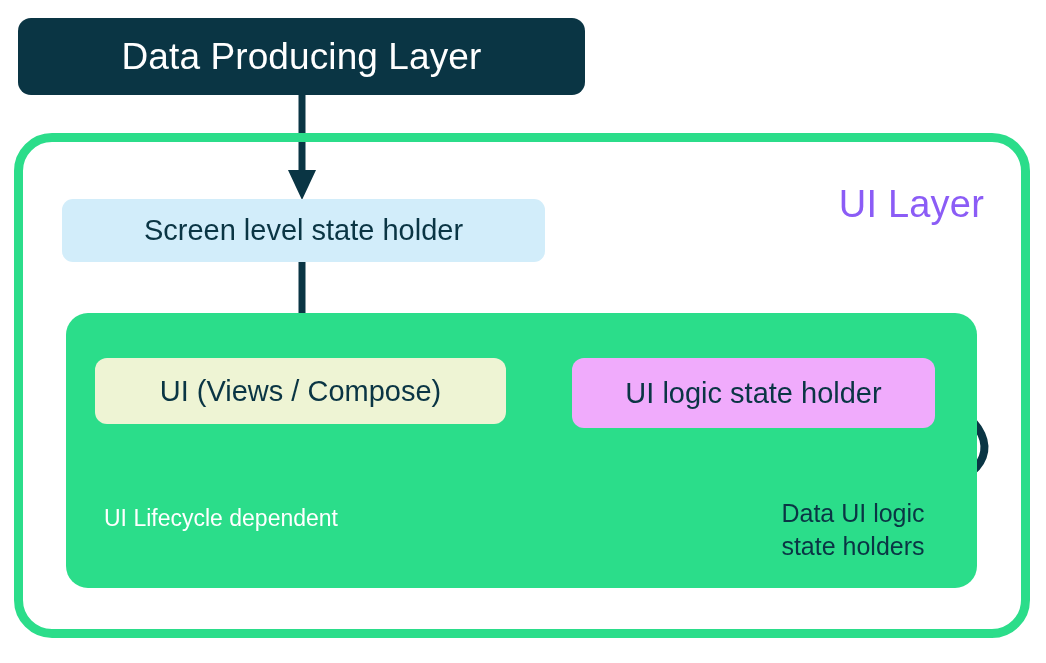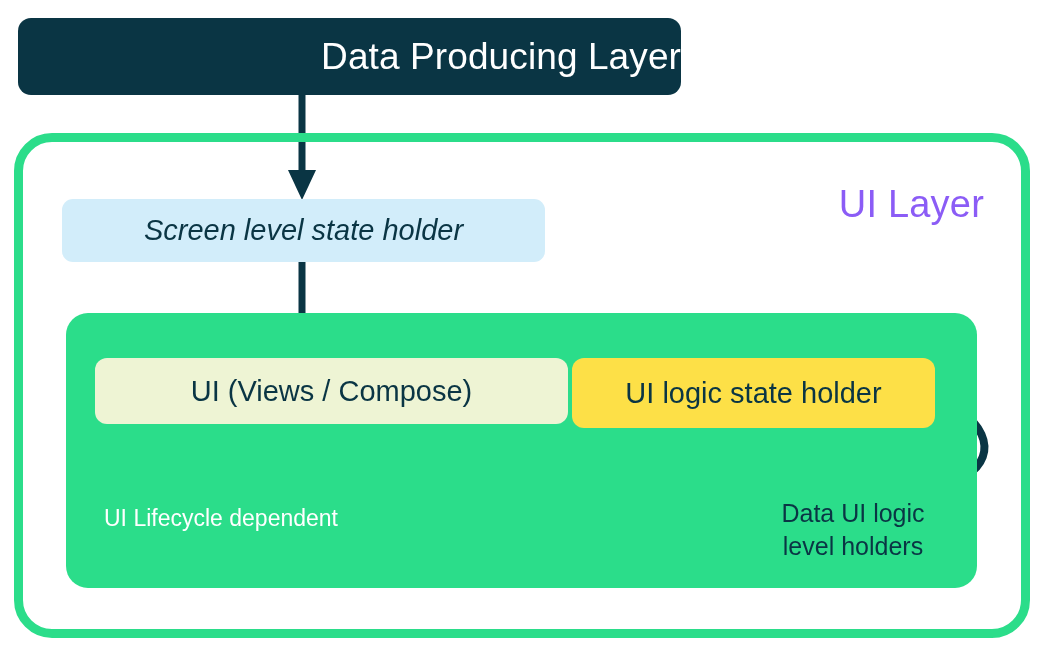--- a/index.html
+++ b/index.html
@@ -30,28 +30,27 @@
     align-items: center;
     justify-content: center;
     box-sizing: border-box;
     white-space: nowrap;
   }
 
   
   #data-producing-layer {
     left: 18px;
     top: 18px;
-    width: 663px;
+    width: 567px;
     height: 77px;
     background: #0a3544;
     border-radius: 13px;
     color: #ffffff;
     font-size: 37px;
     letter-spacing: 0.1px;
-    justify-content: flex-end;
   }
 
   
   #ui-layer-container {
     position: absolute;
     left: 14px;
     top: 133px;
     width: 1016px;
     height: 505px;
     box-sizing: border-box;
@@ -73,53 +72,52 @@
   
   #screen-level-state-holder {
     left: 62px;
     top: 199px;
     width: 483px;
     height: 63px;
     background: #d2edfa;
     border-radius: 11px;
     color: #0a3544;
     font-size: 29px;
-    font-style: italic;
   }
 
   
   #ui-lifecycle-panel {
     position: absolute;
     left: 66px;
     top: 313px;
     width: 911px;
     height: 275px;
     background: #2BDD8A;
     border-radius: 22px;
   }
 
   
   #ui-views-compose {
     left: 95px;
     top: 358px;
-    width: 473px;
+    width: 411px;
     height: 66px;
     background: #eef4d4;
     border-radius: 12px;
     color: #0a3544;
     font-size: 29px;
   }
 
   
   #ui-logic-state-holder {
     left: 572px;
     top: 358px;
     width: 363px;
     height: 70px;
-    background: #fde047;
+    background: #f0abfc;
     border-radius: 12px;
     color: #0a3544;
     font-size: 29px;
   }
 
   
   #ui-lifecycle-caption {
     position: absolute;
     left: 104px;
     top: 505px;
@@ -187,16 +185,16 @@
   </div>
 
   <div class="node" id="ui-logic-state-holder">
     <span>UI logic state holder</span>
   </div>
 
   <div id="ui-lifecycle-caption">UI Lifecycle dependent</div>
 
   <div id="other-holders-caption">
     <span>Data UI logic</span>
-    <span>level holders</span>
+    <span>state holders</span>
   </div>
 
 </div>
 
 </body></html>

